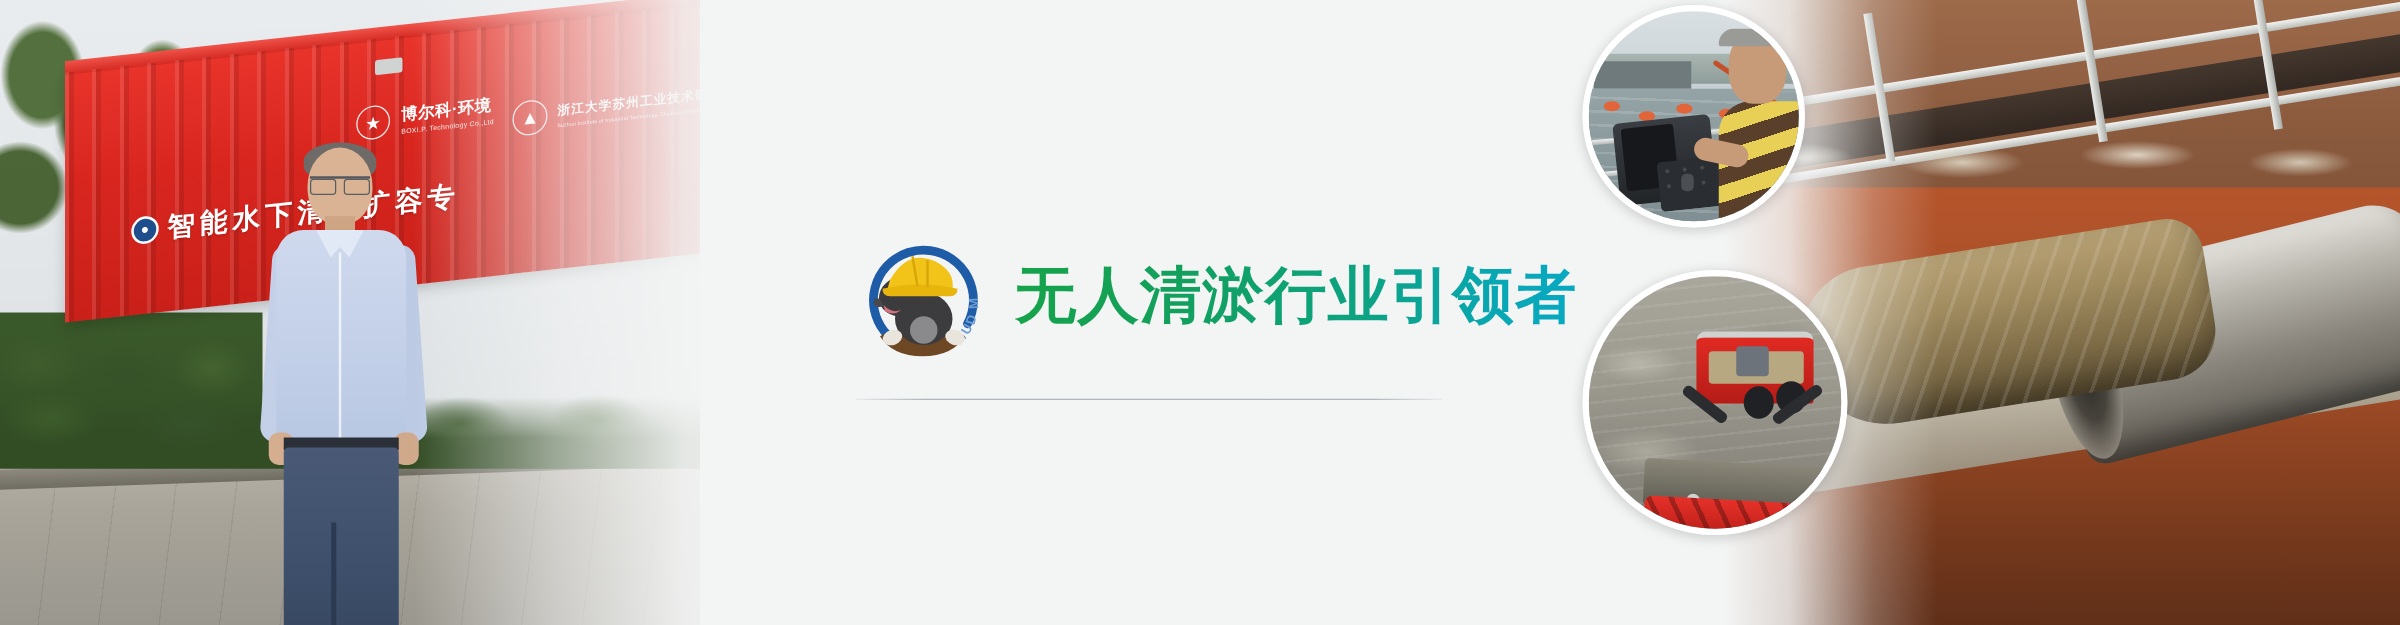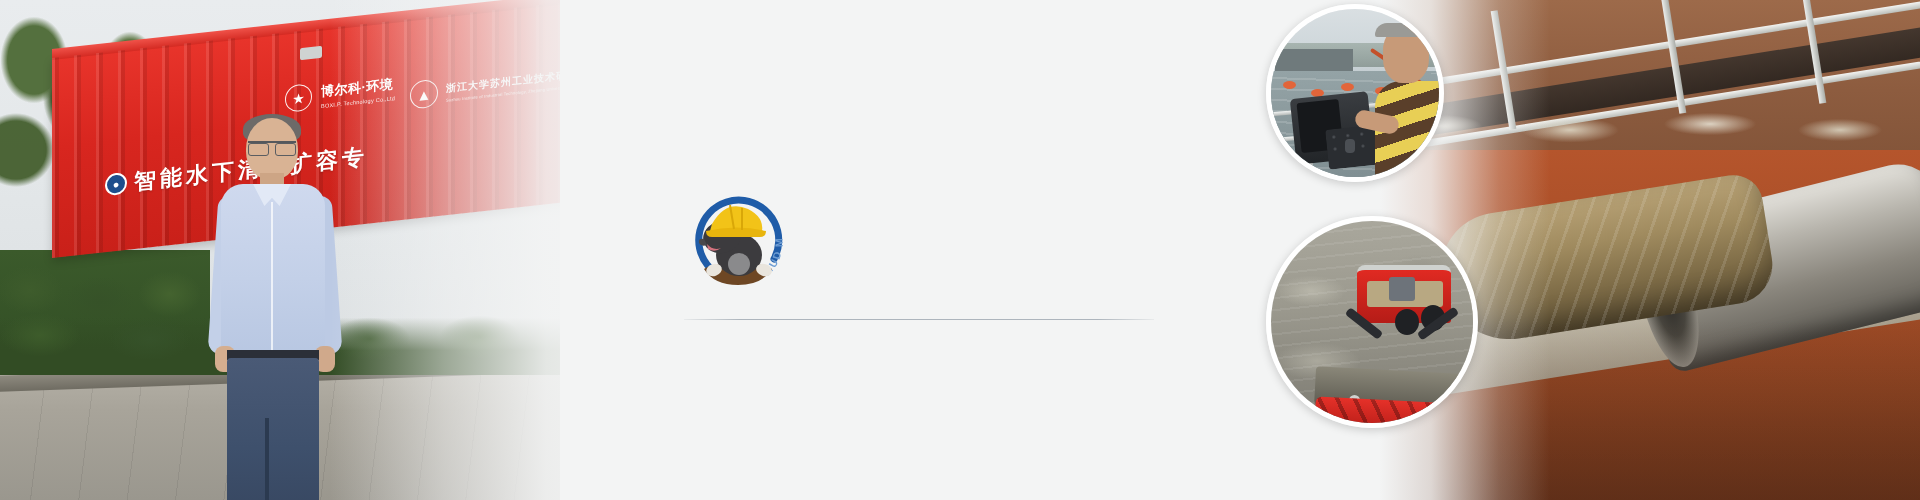--- a/index.html
+++ b/index.html
@@ -477,20 +477,21 @@
           <circle cx="56" cy="50" r="3" fill="#5b5a5d"></circle>
 
           <ellipse cx="32" cy="89" rx="8" ry="6" fill="#e9e5dd" transform="rotate(-18 32 89)"></ellipse>
           <ellipse cx="82" cy="89" rx="8" ry="6" fill="#e9e5dd" transform="rotate(18 82 89)"></ellipse>
 
           <path d="M 30 43 Q 44 18 66 28 Q 82 36 80 50 L 28 50 Z" fill="#f2c318"></path>
           <path d="M 24 50 Q 54 43 84 50 Q 84 56 78 56 L 30 56 Q 24 56 24 50 Z" fill="#e8b50d"></path>
           <path d="M 48 24 L 52 48 M 60 27 L 60 49" stroke="#d9a708" stroke-width="2" fill="none"></path>
         </svg>
       </div>
+      <div class="headline">无人清淤行业引领者</div>
     </div>
     <div class="divider"></div>
   </div>
 
   <div class="right-wrap">
 
     <div class="rp-big">
       <div class="rp-sky"></div>
       <div class="rp-basin"></div>
       <div class="rp-dark-band"></div>

